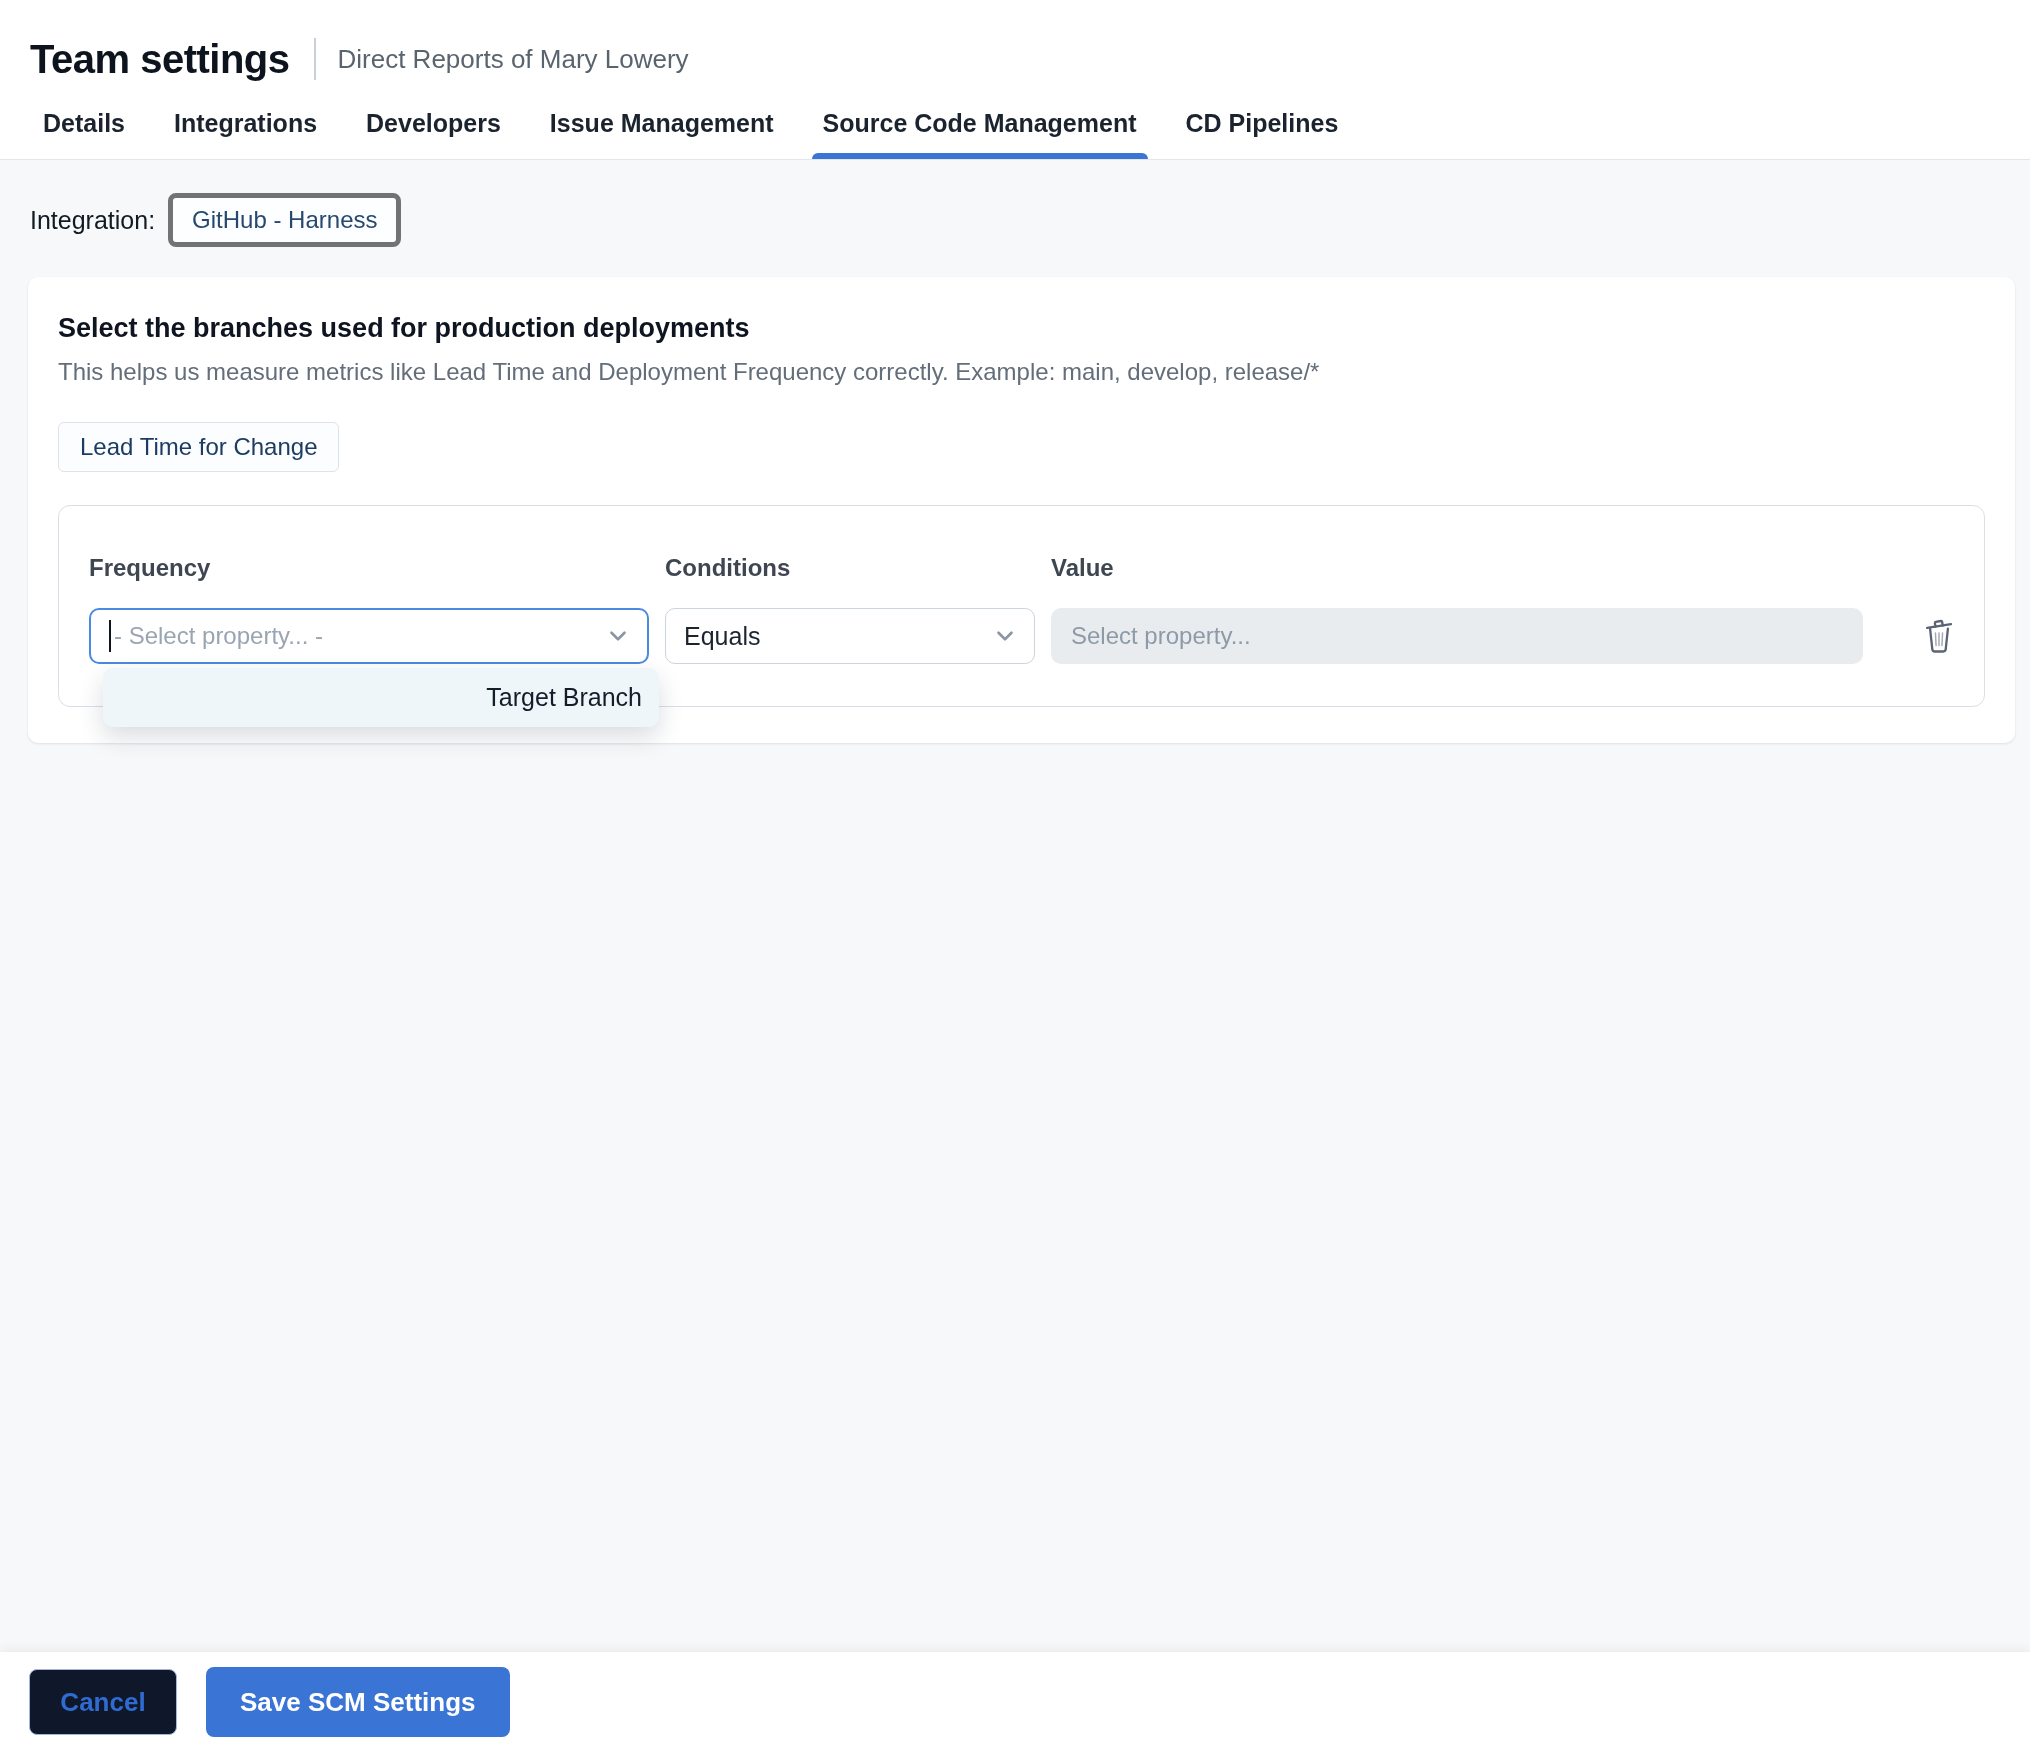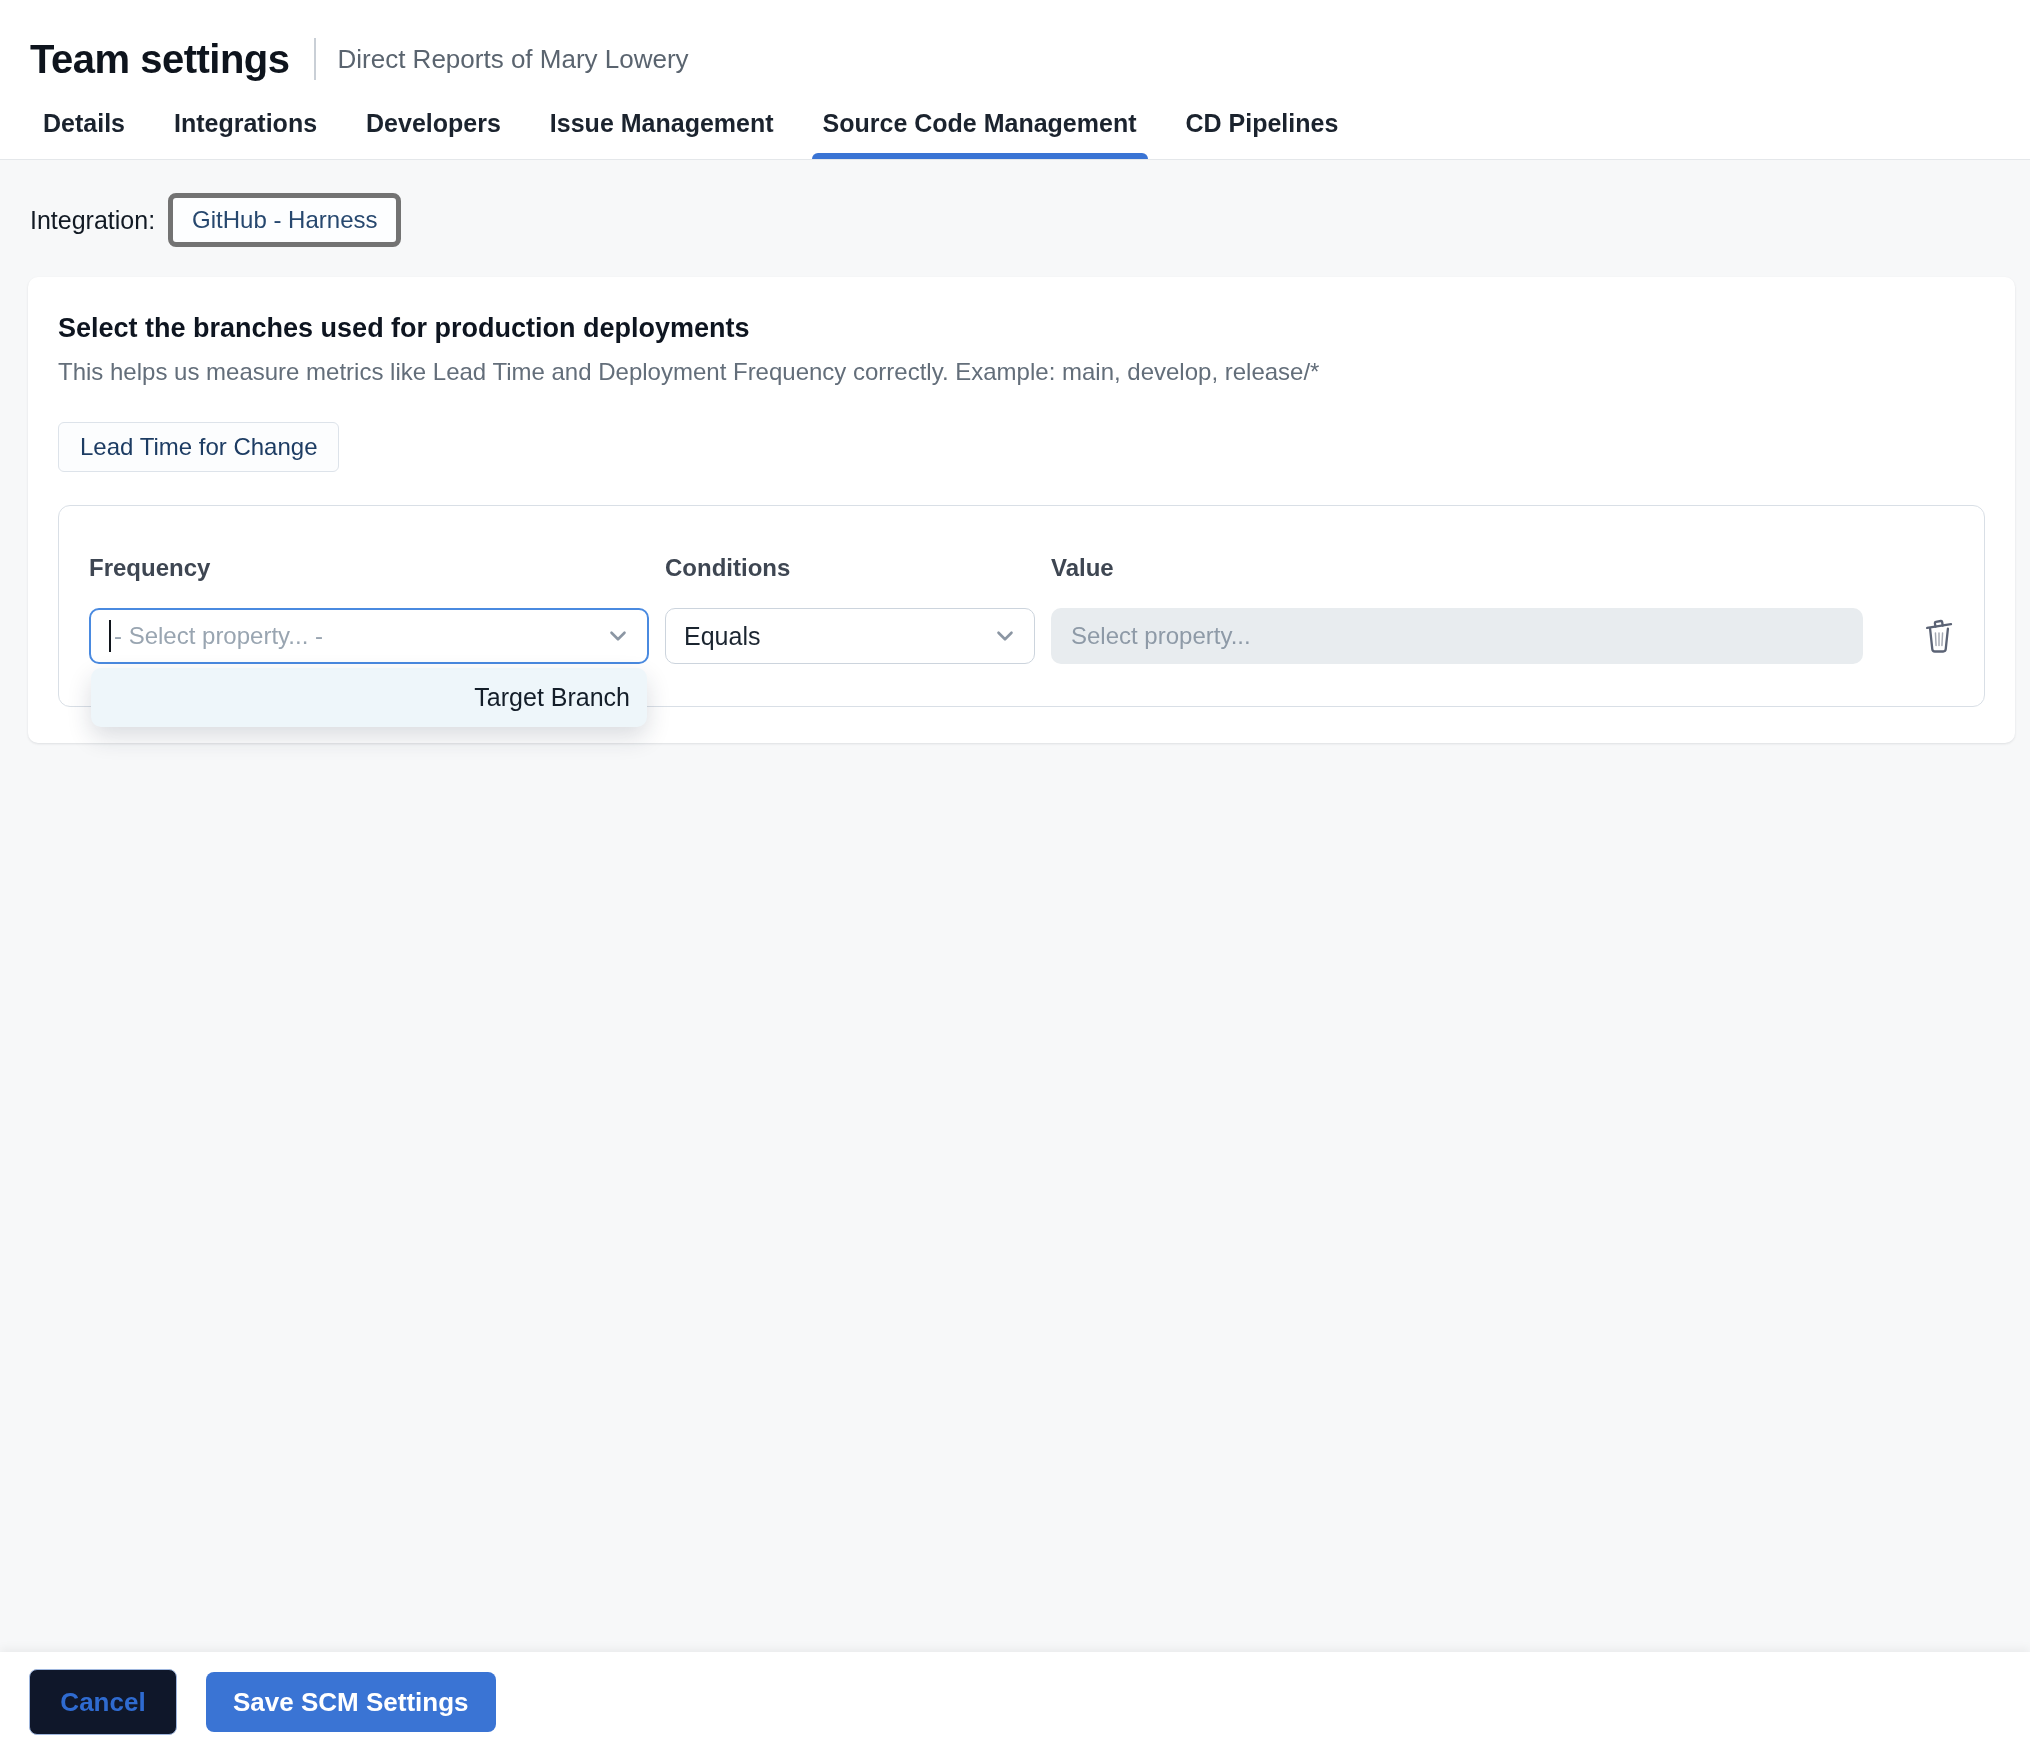--- a/index.html
+++ b/index.html
@@ -60,33 +60,33 @@
           width:26px; height:26px; color:#8b96a3; pointer-events:none; }
 
   .value-input { height:56px; width:100%; background:var(--disabled-bg,#e8ecef);
           border:none; border-radius:10px; padding:0 20px; font-size:24px;
           font-family:"Liberation Sans", sans-serif; color:#2a3440; }
   .value-input::placeholder { color:#8e9aa7; }
 
   .trash-btn { background:none; border:none; cursor:pointer; margin-left:40px;
           padding:0; width:40px; height:44px; color:#5b6375; }
 
-  .dropdown { position:absolute; top:calc(100% + 6px); left:0; width:100%;
+  .dropdown { position:absolute; top:calc(100% + 6px); left:12px; width:100%;
           background:#eef6fa; border-radius:10px;
           box-shadow:0 10px 24px rgba(25,39,60,.16); z-index:5; overflow:hidden; }
   .dropdown-item { padding:15px 17px; font-size:25px; color:#141e29; cursor:pointer; }
 
   
   .footer { height:100px; background:#ffffff; display:flex; align-items:center;
           padding-left:29px; box-shadow:0 -3px 10px rgba(0,0,0,.06); }
   .btn { font-family:"Liberation Sans", sans-serif; font-size:26px; font-weight:700;
           border-radius:8px; cursor:pointer; }
   .btn-cancel { width:148px; height:66px; background:#0f172a;
           border:1.5px solid #9fb6dd; color:#2f6bd0; }
-  .btn-save { height:60px; padding:0 27px; margin-left:29px;
+  .btn-save { height:70px; padding:0 34px; margin-left:29px;
           background:var(--accent,#3570cf); border:none; color:#ffffff; }
 </style>
 </head>
 <body>
 
 <header class="topbar">
   <div class="title-row">
     <h1 class="page-title">Team settings</h1>
     <div class="title-divider"></div>
     <div class="page-subtitle">Direct Reports of Mary Lowery</div>

